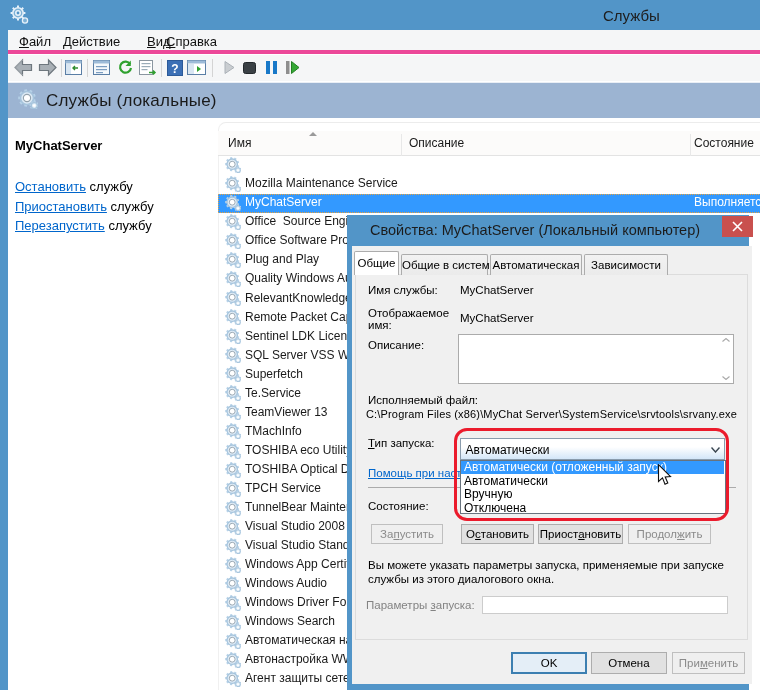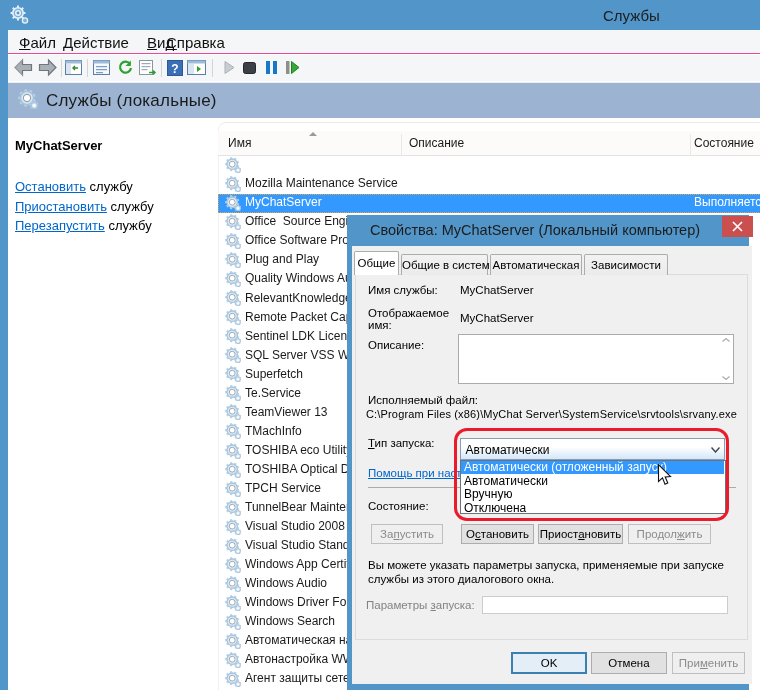--- a/index.html
+++ b/index.html
@@ -5,21 +5,21 @@
 * { margin:0; padding:0; box-sizing:border-box; }
 html,body { width:760px; height:690px; overflow:hidden; }
 body { font-family:"Liberation Sans", sans-serif; background:#5295C8; position:relative; }
 
 
 #titlebar { position:absolute; left:0; top:0; width:760px; height:30px; background:#5295C8; }
 #title-text { position:absolute; left:603px; top:7px; font-size:15px; color:#1e1e1e; }
 #client { position:absolute; left:8px; top:30px; width:752px; height:660px; background:#fff; }
 
 
-#menubar { position:absolute; left:0; top:0; width:752px; height:24px; background:#F5F6F7; border-bottom:1px solid #ec4899; font-size:15px; color:#111; }
+#menubar { position:absolute; left:0; top:0; width:752px; height:24px; background:#F5F6F7; border-bottom:4px solid #ec4899; font-size:13px; color:#111; }
 #menubar span.mi { position:absolute; top:4px; }
 #menubar u { text-decoration:underline; }
 
 
 #toolbar { position:absolute; left:0; top:25px; width:752px; height:26px; background:#F5F6F7; }
 .tsep { position:absolute; top:4px; width:1px; height:18px; background:#D4D4D4; }
 
 
 #band { position:absolute; left:0; top:52px; width:752px; height:36px; background:#9CB4D2; border-top:1px solid #E9EEF5; }
 #band .btxt { position:absolute; left:38px; top:8px; font-size:17px; color:#1a1a1a; letter-spacing:0.2px; }

